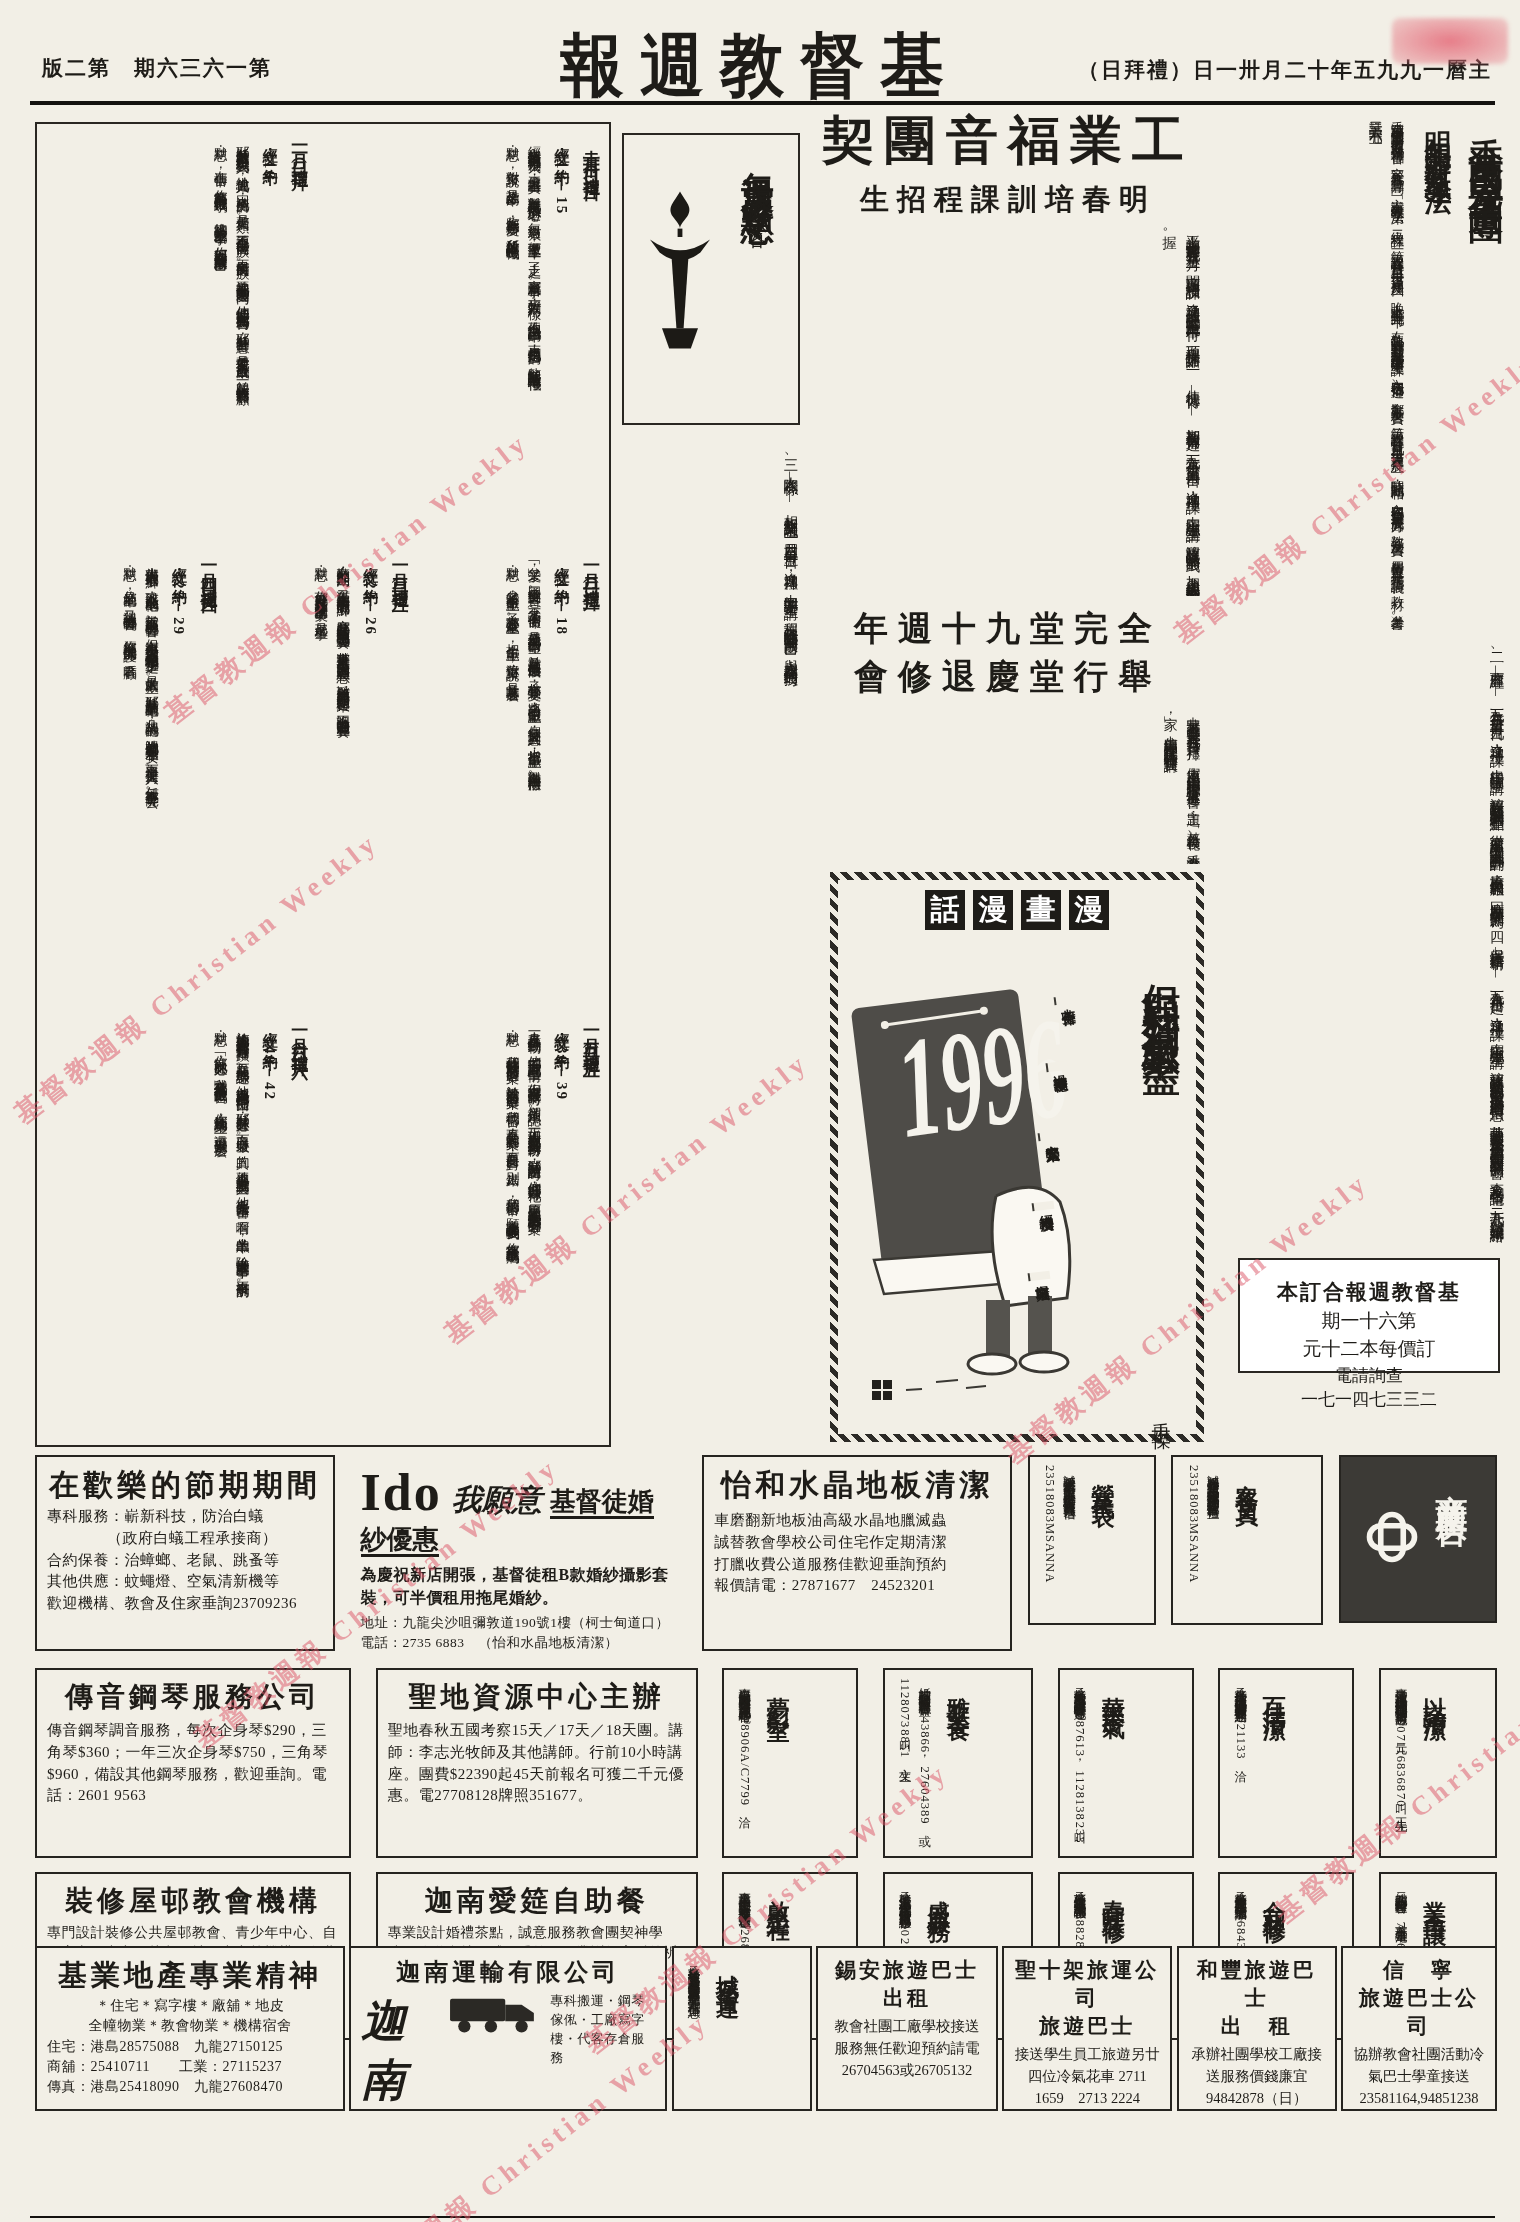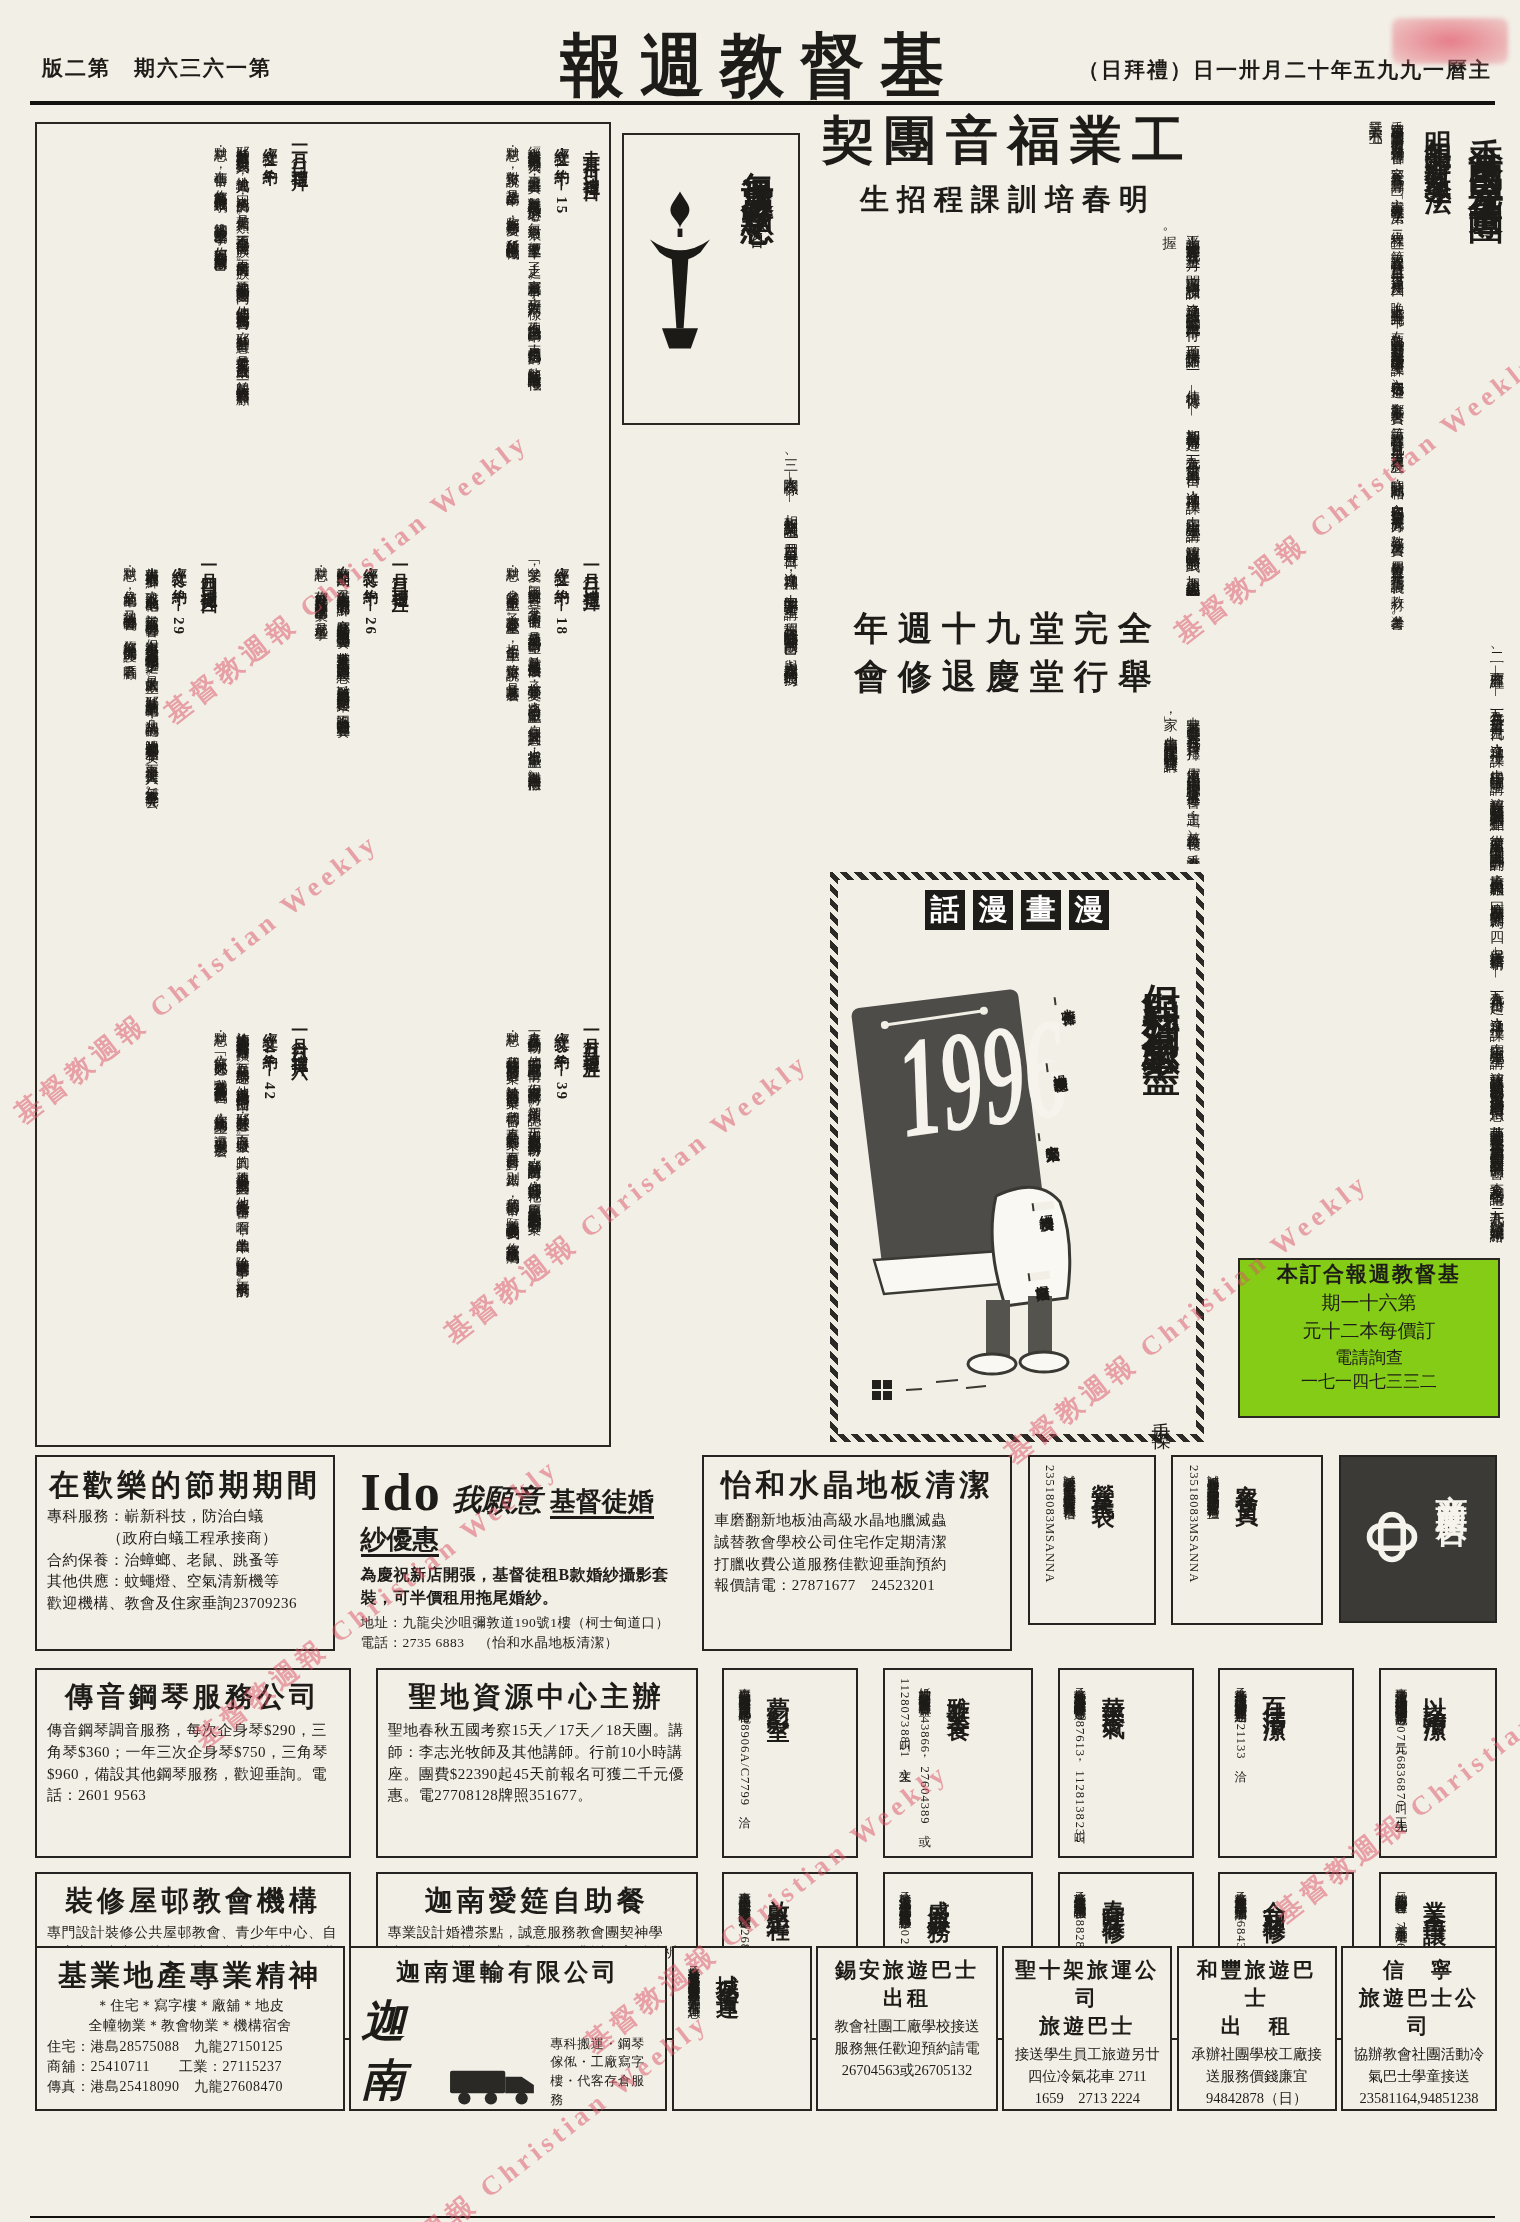--- a/index.html
+++ b/index.html
@@ -192,21 +192,21 @@
   </div>
 
   <div class="abs" style="left:1210px;top:110px;width:298px;height:520px;">
     <div class="v" style="position:absolute;right:0;top:0;height:100%;font-size:35px;font-weight:bold;letter-spacing:9px;">香港萬國兒童佈道團</div>
     <div class="v" style="position:absolute;right:52px;top:0;height:100%;font-size:27px;font-weight:bold;letter-spacing:7px;">明年開辦有效教學法</div>
     <div class="vb" style="position:absolute;right:100px;top:0;left:0;height:100%;font-size:13.5px;">香港萬國兒童佈道團為了更有效地向兒童傳福音，定於九六年一月至三月間，主辦「有效教學法」第一、二級課程：第一級課程在一月八日至三月十一日（逢禮拜一及四），晚上七時半至九時半，在九龍尖沙咀寶勒巷廿五號九字樓該團辦事處上課，內容包括佈道、鄰舍事工及實習。第二級課程在一月九日至三月十二日（逢禮拜二及五），時間地點相同，內容包括兒童靈命成長方面，教授法及實習。費用每位八百五十元（包括講義、教材、參考書）。查詢電話二三六六二七一五。</div>
   </div>
 
   <div class="abs vb" style="left:1210px;top:642px;width:298px;height:800px;">二、摩西五經——九六年一月二日至三月十九日，逢禮拜二上課，由楊子江牧師主講。該課程對摩西五經的大綱和重點；從摩西五經中的人物去認識神的計劃；重檢歷史的旅程，回應神在歷史中的作為。四、保羅書信精研——九六年一月十日起，逢禮拜二上課，由羅志強先生主講。該課程將透過參與式的學習來掌握以弗所書的結構與信息，藉其中的真理來重整及反省個人屬靈的生命和對天國羣體的領會。查詢及報名請電：二九八七〇一八〇與梁姑娘聯絡。</div>
 
-  <div class="abs bx" style="left:1238px;top:1258px;width:262px;height:160px;background:#84cc16;padding:0 4px;box-sizing:border-box;">
+  <div class="abs bx" style="left:1238px;top:1258px;width:262px;height:115px;background:#ffffff;padding:18px 4px;box-sizing:border-box;">
     <div class="subline" style="font-size:21px;font-weight:bold;letter-spacing:2px;">本訂合報週教督基</div>
     <div class="subline" style="font-size:19px;margin-top:2px;">期一十六第</div>
     <div class="subline" style="font-size:19px;margin-top:2px;">元十二本每價訂</div>
     <div class="subline" style="font-size:17px;margin-top:2px;">電請詢查</div>
     <div class="subline" style="font-size:17px;margin-top:1px;">一七一四七三三二</div>
   </div>
 
   <div class="abs" style="left:35px;top:1455px;width:1462px;height:196px;display:flex;justify-content:space-between;">
     <div class="ad" style="width:300px;">
       <div class="ad-title" style="font-size:30px;">在歡樂的節期期間</div>
@@ -342,21 +342,21 @@
     <div class="ad" style="width:310px;">
       <div class="ad-title" style="font-size:29px;">基業地產專業精神</div>
       <div class="ad-line" style="font-size:14px;text-align:center;">＊住宅＊寫字樓＊廠舖＊地皮</div>
       <div class="ad-line" style="font-size:14px;text-align:center;">全幢物業＊教會物業＊機構宿舍</div>
       <div class="ad-line" style="font-size:14px;">住宅：港島28575088　九龍27150125</div>
       <div class="ad-line" style="font-size:14px;">商舖：25410711　　工業：27115237</div>
       <div class="ad-line" style="font-size:14px;">傳真：港島25418090　九龍27608470</div>
     </div>
     <div class="ad" style="width:318px;">
       <div class="ad-title" style="font-size:24px;">迦南運輸有限公司</div>
-      <div style="display:flex;align-items:flex-end;gap:10px;margin-top:4px;font-family:Liberation Serif, serif;">
+      <div style="display:flex;align-items:flex-start;gap:10px;margin-top:4px;font-family:Liberation Serif, serif;">
         <span style="font-size:44px;font-weight:900;font-style:italic;">迦南</span>
         <span>
           <svg width="92" height="42" viewBox="0 0 90 40">
               <g fill="#2b2925">
                 <rect x="2" y="6" width="54" height="22" rx="2"></rect>
                 <path d="M56 12 h16 l12 8 v8 h-28z"></path>
                 <circle cx="16" cy="33" r="6"></circle>
                 <circle cx="42" cy="33" r="6"></circle>
                 <circle cx="72" cy="33" r="6"></circle>
               </g>

